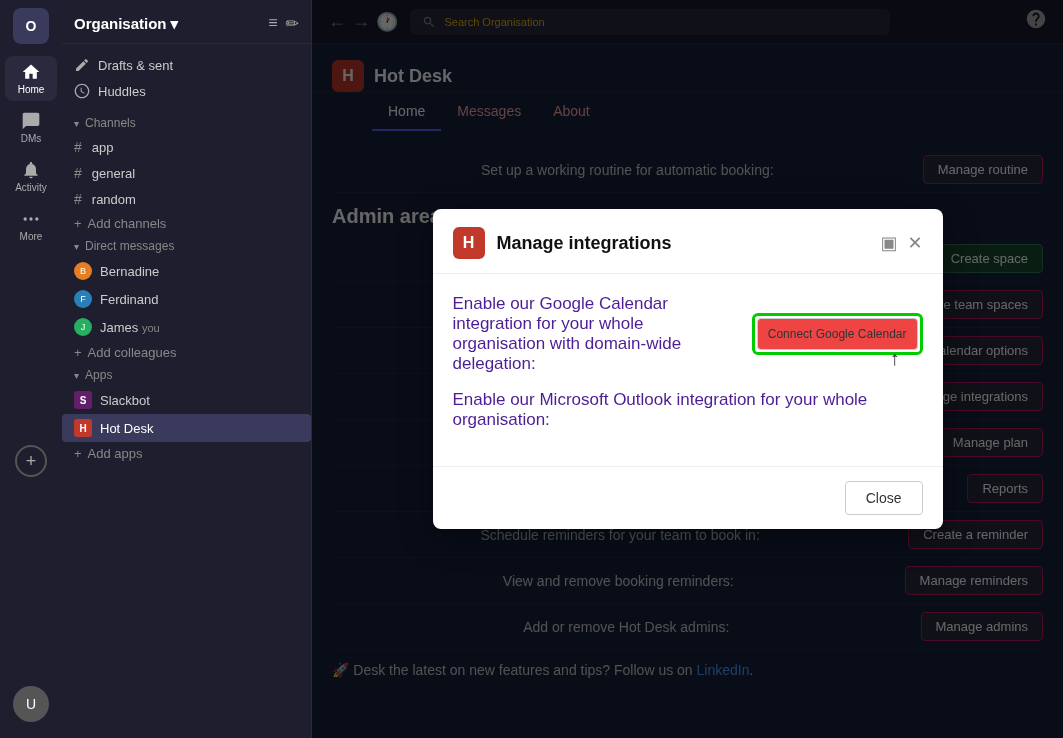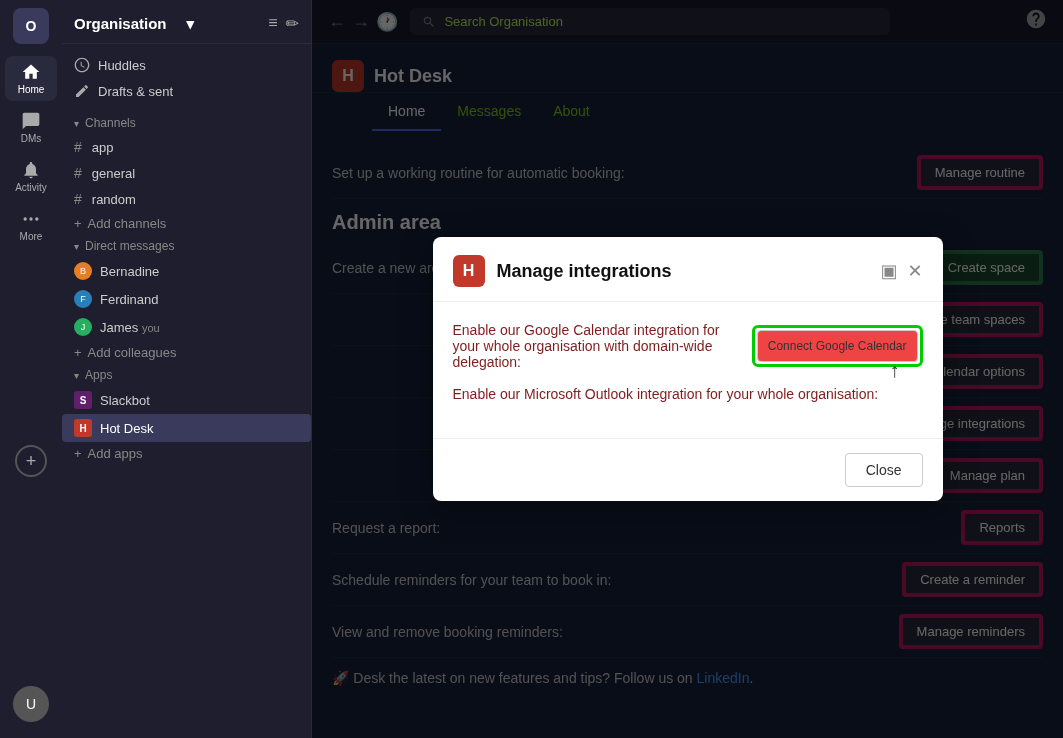--- a/index.html
+++ b/index.html
@@ -79,21 +79,21 @@
       display: flex;
       align-items: center;
       justify-content: space-between;
       padding: 14px 12px 10px;
       border-bottom: 1px solid #2a2a3e;
     }
     .sidebar-title {
       font-size: 15px;
       font-weight: 700;
       color: #fff;
-      display: flex; align-items: center; gap: 20px;
+      display: flex; align-items: center; gap: 4px;
       cursor: pointer;
     }
     .sidebar-icons { display: flex; gap: 8px; }
     .sidebar-icon-btn { color: #aaa; cursor: pointer; font-size: 16px; }
 
     .sidebar-section { padding: 8px 0; }
     .sidebar-item {
       display: flex;
       align-items: center;
       gap: 8px;
@@ -189,41 +189,41 @@
     }
     .app-name { font-size: 18px; font-weight: 700; color: #fff; }
     .content-tabs {
       display: flex;
       gap: 0;
       padding-left: 60px;
     }
     .content-tab {
       padding: 10px 16px;
       font-size: 14px;
-      color: #84cc16;
+      color: #fca5a5;
       cursor: pointer;
       border-bottom: 2px solid transparent;
     }
     .content-tab.active { color: #fff; border-bottom-color: #5865f2; }
 
     .content-body { padding: 16px 20px; }
     .admin-area-title { font-size: 20px; font-weight: 700; color: #fff; margin: 12px 0 8px; }
 
     .admin-row {
       display: flex;
       align-items: center;
       justify-content: space-between;
       padding: 8px 0;
       border-bottom: 1px solid #2a2a3e;
     }
-    .admin-row-text { font-size: 14px; color: #ccc; flex: 1; }
+    .admin-row-text { font-size: 14px; color: #ccc; flex: 1; text-align: center; }
     .admin-btn {
       background: #2a2a3e;
       color: #fff;
-      border: 4px solid #be185d;
+      border: 1px solid #be185d;
       border-radius: 4px;
       padding: 6px 14px;
       font-size: 13px;
       cursor: pointer;
       white-space: nowrap;
     }
     .admin-btn.primary-dark {
       background: #1a4a2e;
       border-color: #2d7a4f;
       color: #fff;
@@ -272,21 +272,21 @@
     .modal-header-actions { display: flex; gap: 10px; }
     .modal-header-btn { background: none; border: none; cursor: pointer; color: #888; font-size: 18px; }
     .modal-body { padding: 20px; }
     .integration-row {
       display: flex;
       align-items: center;
       justify-content: space-between;
       margin-bottom: 16px;
       gap: 16px;
     }
-    .integration-text { font-size: 14px; color: #7f1d1d; flex: 1; }
+    .integration-text { font-size: 17px; color: #4c1d95; flex: 1; }
     .integration-btn {
       background: #ef4444;
       border: 1px solid #ccc;
       border-radius: 4px;
       padding: 8px 10px;
       font-size: 12px;
       cursor: pointer;
       white-space: nowrap;
       color: #333;
     }
@@ -351,29 +351,29 @@
     </div>
     <div class="sidebar-icons">
       <span class="sidebar-icon-btn">≡</span>
       <span class="sidebar-icon-btn">✏</span>
     </div>
   </div>
 
   <div class="sidebar-section">
     <div class="sidebar-item">
       <svg viewBox="0 0 24 24" fill="#aaa">
+          <path d="M3 17.25V21h3.75L17.81 9.94l-3.75-3.75L3 17.25zM20.71 7.04c.39-.39.39-1.02 0-1.41l-2.34-2.34c-.39-.39-1.02-.39-1.41 0l-1.83 1.83 3.75 3.75 1.83-1.83z"></path>
+        </svg>
+      <span>Drafts &amp; sent</span>
+    </div>
+    <div class="sidebar-item">
+      <svg viewBox="0 0 24 24" fill="#aaa">
           <path d="M12 1C5.925 1 1 5.925 1 12s4.925 11 11 11 11-4.925 11-11S18.075 1 12 1zm0 20c-4.97 0-9-4.03-9-9s4.03-9 9-9 9 4.03 9 9-4.03 9-9 9zm-.5-14v5.25l4.5 2.67-.75 1.23L10 13V7h1.5z"></path>
         </svg>
       <span>Huddles</span>
-    </div>
-    <div class="sidebar-item">
-      <svg viewBox="0 0 24 24" fill="#aaa">
-          <path d="M3 17.25V21h3.75L17.81 9.94l-3.75-3.75L3 17.25zM20.71 7.04c.39-.39.39-1.02 0-1.41l-2.34-2.34c-.39-.39-1.02-.39-1.41 0l-1.83 1.83 3.75 3.75 1.83-1.83z"></path>
-        </svg>
-      <span>Drafts &amp; sent</span>
     </div>
   </div>
 
   <div class="sidebar-section-header">
     <span class="collapse-arrow">▾</span>
     <span>Channels</span>
   </div>
   <div class="sidebar-item">
     <span class="channel-hash">#</span>
     <span>app</span>
@@ -435,21 +435,21 @@
   <div class="top-bar">
     <div class="nav-arrows">
       <span class="nav-arrow">←</span>
       <span class="nav-arrow">→</span>
       <span class="nav-arrow">🕐</span>
     </div>
     <div class="search-bar">
       <svg width="14" height="14" viewBox="0 0 24 24" fill="#888">
           <path d="M15.5 14h-.79l-.28-.27C15.41 12.59 16 11.11 16 9.5 16 5.91 13.09 3 9.5 3S3 5.91 3 9.5 5.91 16 9.5 16c1.61 0 3.09-.59 4.23-1.57l.27.28v.79l5 4.99L20.49 19l-4.99-5zm-6 0C7.01 14 5 11.99 5 9.5S7.01 5 9.5 5 14 7.01 14 9.5 11.99 14 9.5 14z"></path>
         </svg>
-      <span style="color:#bef264;font-size:13px;">Search Organisation</span>
+      <span style="color:#eab308;font-size:11px;">Search Organisation</span>
     </div>
     <div class="help-btn" style="margin-left: auto;">
       <svg width="22" height="22" viewBox="0 0 24 24" fill="#aaa">
           <path d="M12 2C6.48 2 2 6.48 2 12s4.48 10 10 10 10-4.48 10-10S17.52 2 12 2zm1 17h-2v-2h2v2zm2.07-7.75l-.9.92C13.45 12.9 13 13.5 13 15h-2v-.5c0-1.1.45-2.1 1.17-2.83l1.24-1.26c.37-.36.59-.86.59-1.41 0-1.1-.9-2-2-2s-2 .9-2 2H8c0-2.21 1.79-4 4-4s4 1.79 4 4c0 .88-.36 1.68-.93 2.25z"></path>
         </svg>
     </div>
   </div>
 
   <div class="content-area">
     <div class="content-header">
@@ -494,20 +494,24 @@
         <div class="admin-row-text">Request a report:</div>
         <button class="admin-btn">Reports</button>
       </div>
       <div class="admin-row">
         <div class="admin-row-text">Schedule reminders for your team to book in:</div>
         <button class="admin-btn">Create a reminder</button>
       </div>
       <div class="admin-row">
         <div class="admin-row-text">View and remove booking reminders:</div>
         <button class="admin-btn">Manage reminders</button>
+      </div>
+      <div class="admin-row">
+        <div class="admin-row-text">Add or remove Hot Desk admins:</div>
+        <button class="admin-btn">Manage admins</button>
       </div>
 
       <div style="padding: 12px 0; font-size: 14px; color: #ccc;">
         <span>🚀 Desk the latest on new features and tips? Follow us on </span><a class="linkedin-link" href="#">LinkedIn</a><span>.</span>
       </div>
     </div>
   </div>
 
   <div class="modal-overlay">
     <div class="modal">

